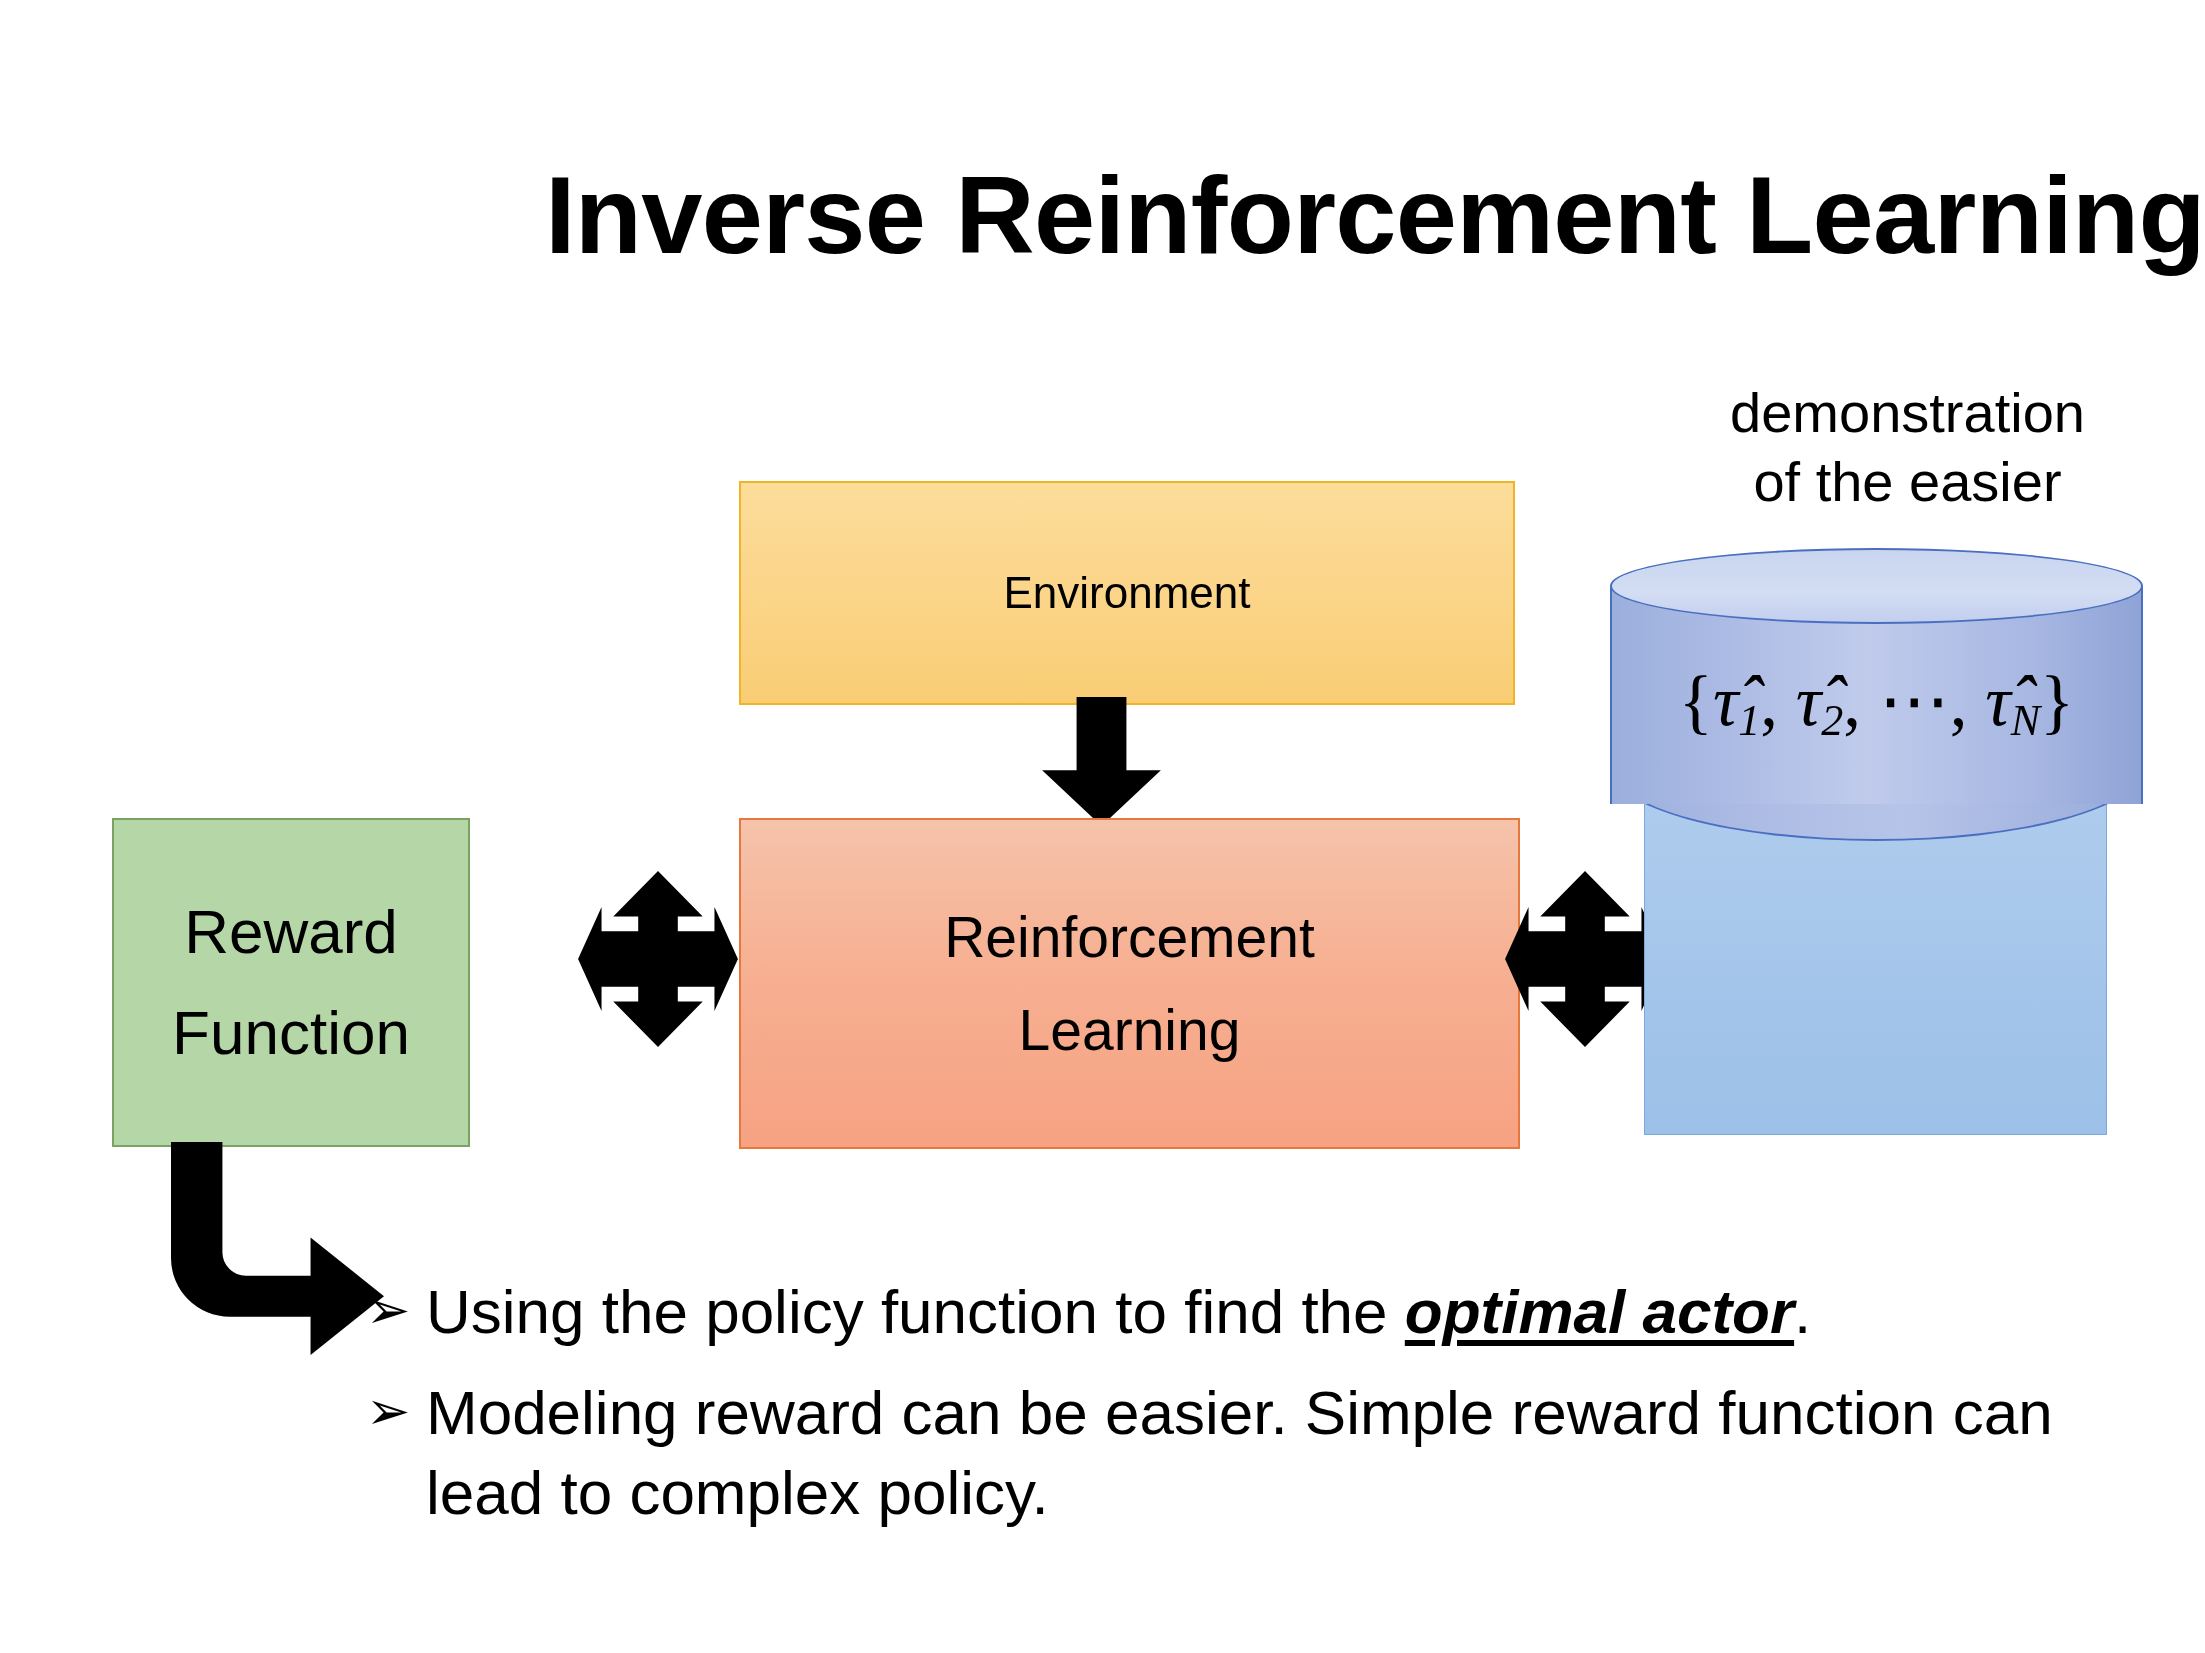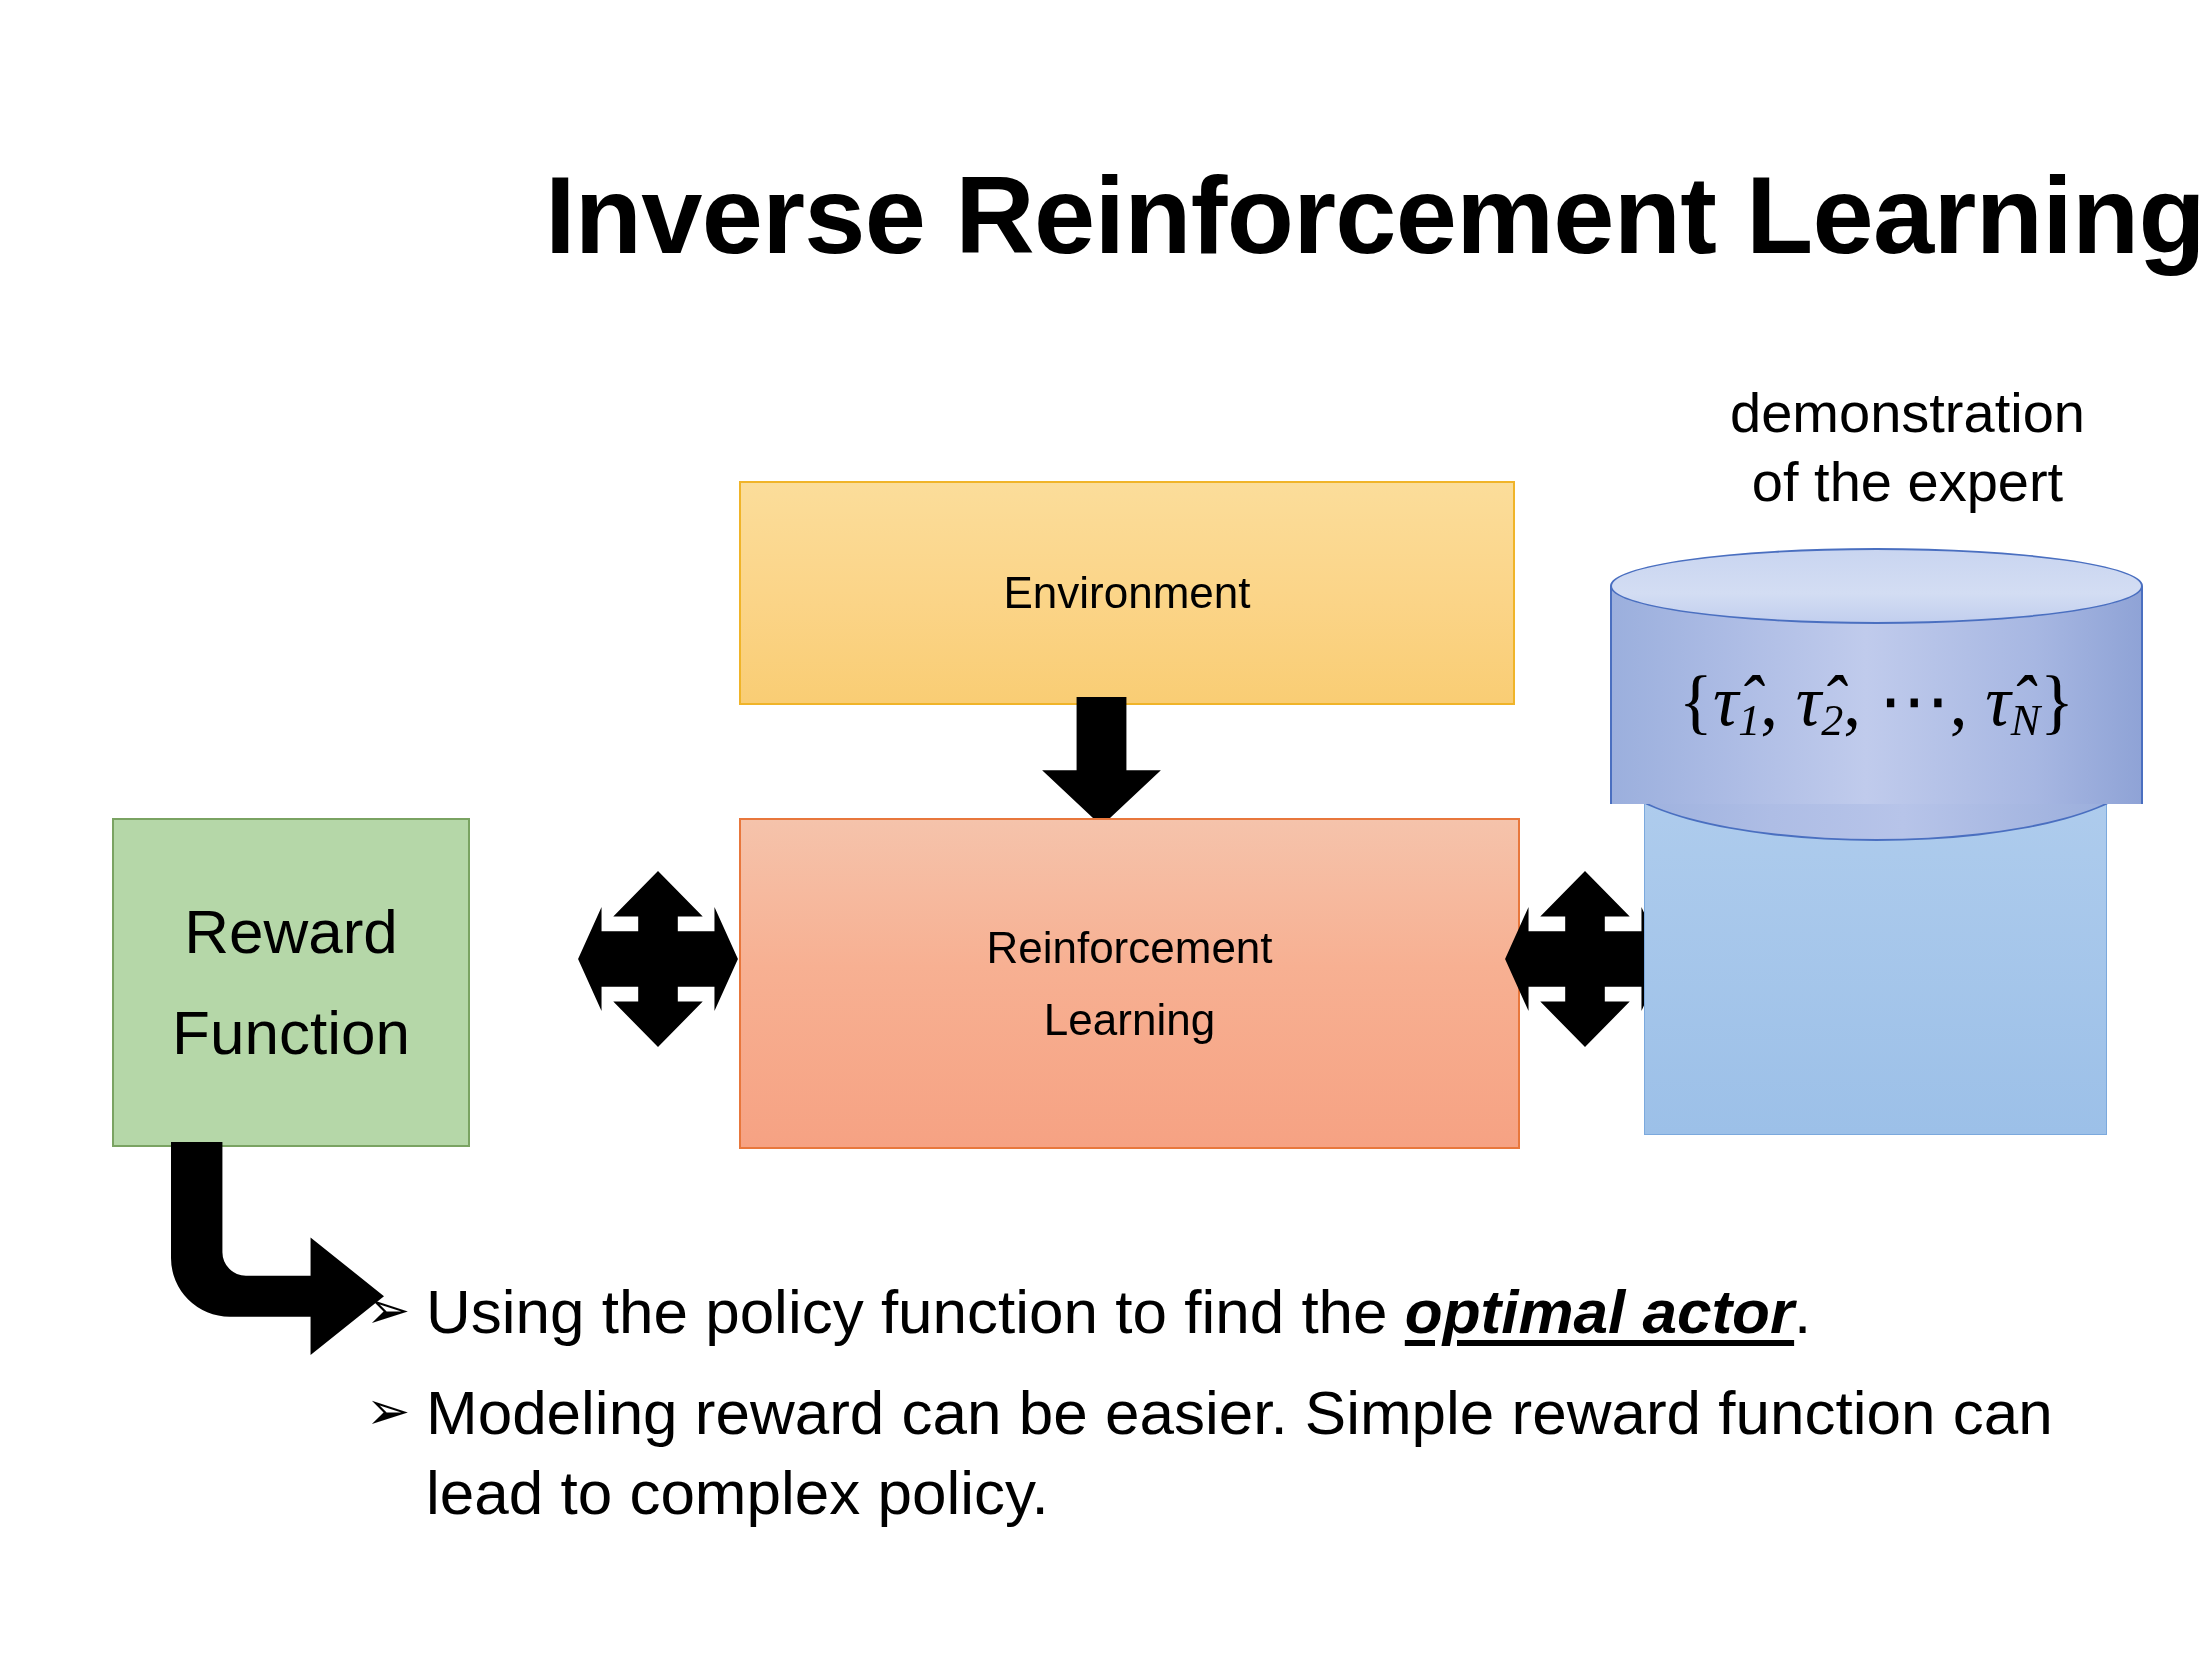--- a/index.html
+++ b/index.html
@@ -52,21 +52,21 @@
     font-size: 44px;
   }
 
   #rl-box {
     left: 739px;
     top: 818px;
     width: 781px;
     height: 331px;
     background: linear-gradient(180deg, #f5c3ab 0%, #f7b092 45%, #f6a283 100%);
     border: 2.2px solid #e8773c;
-    font-size: 44px;
+    font-size: 57px;
     line-height: 1.62;
   }
 
   #reward-box {
     left: 112px;
     top: 818px;
     width: 358px;
     height: 329px;
     background: #b5d7a8;
     border: 2.2px solid #7aa362;
@@ -248,21 +248,21 @@
 
   <svg class="arrow-svg" id="quad-left" viewBox="0 0 218 240">
     <polygon fill="#000000" points="109,0 170,62 136,62 136,82 186,82 186,49 218,120 186,191 186,158 136,158 136,178 170,178 109,240 48,178 82,178 82,158 32,158 32,191 0,120 32,49 32,82 82,82 82,62 48,62"></polygon>
   </svg>
 
   <svg class="arrow-svg" id="quad-right" viewBox="0 0 218 240">
     <polygon fill="#000000" points="109,0 170,62 136,62 136,82 186,82 186,49 218,120 186,191 186,158 136,158 136,178 170,178 109,240 48,178 82,178 82,158 32,158 32,191 0,120 32,49 32,82 82,82 82,62 48,62"></polygon>
   </svg>
 
   <div id="demo-caption">demonstration
-of the expert</div>
+of the easier</div>
 
   <div id="expert-panel"></div>
 
   <div id="cylinder">
     <div id="cyl-bottom"></div>
     <div id="cyl-body"></div>
     <div id="cyl-top"></div>
     <div id="tau-formula">
       <span class="upright">{</span>τ̂<sub>1</sub><span class="upright">,&nbsp;</span>τ̂<sub>2</sub><span class="upright">,&nbsp;⋯,&nbsp;</span>τ̂<sub>N</sub><span class="upright">}</span>
     </div>

